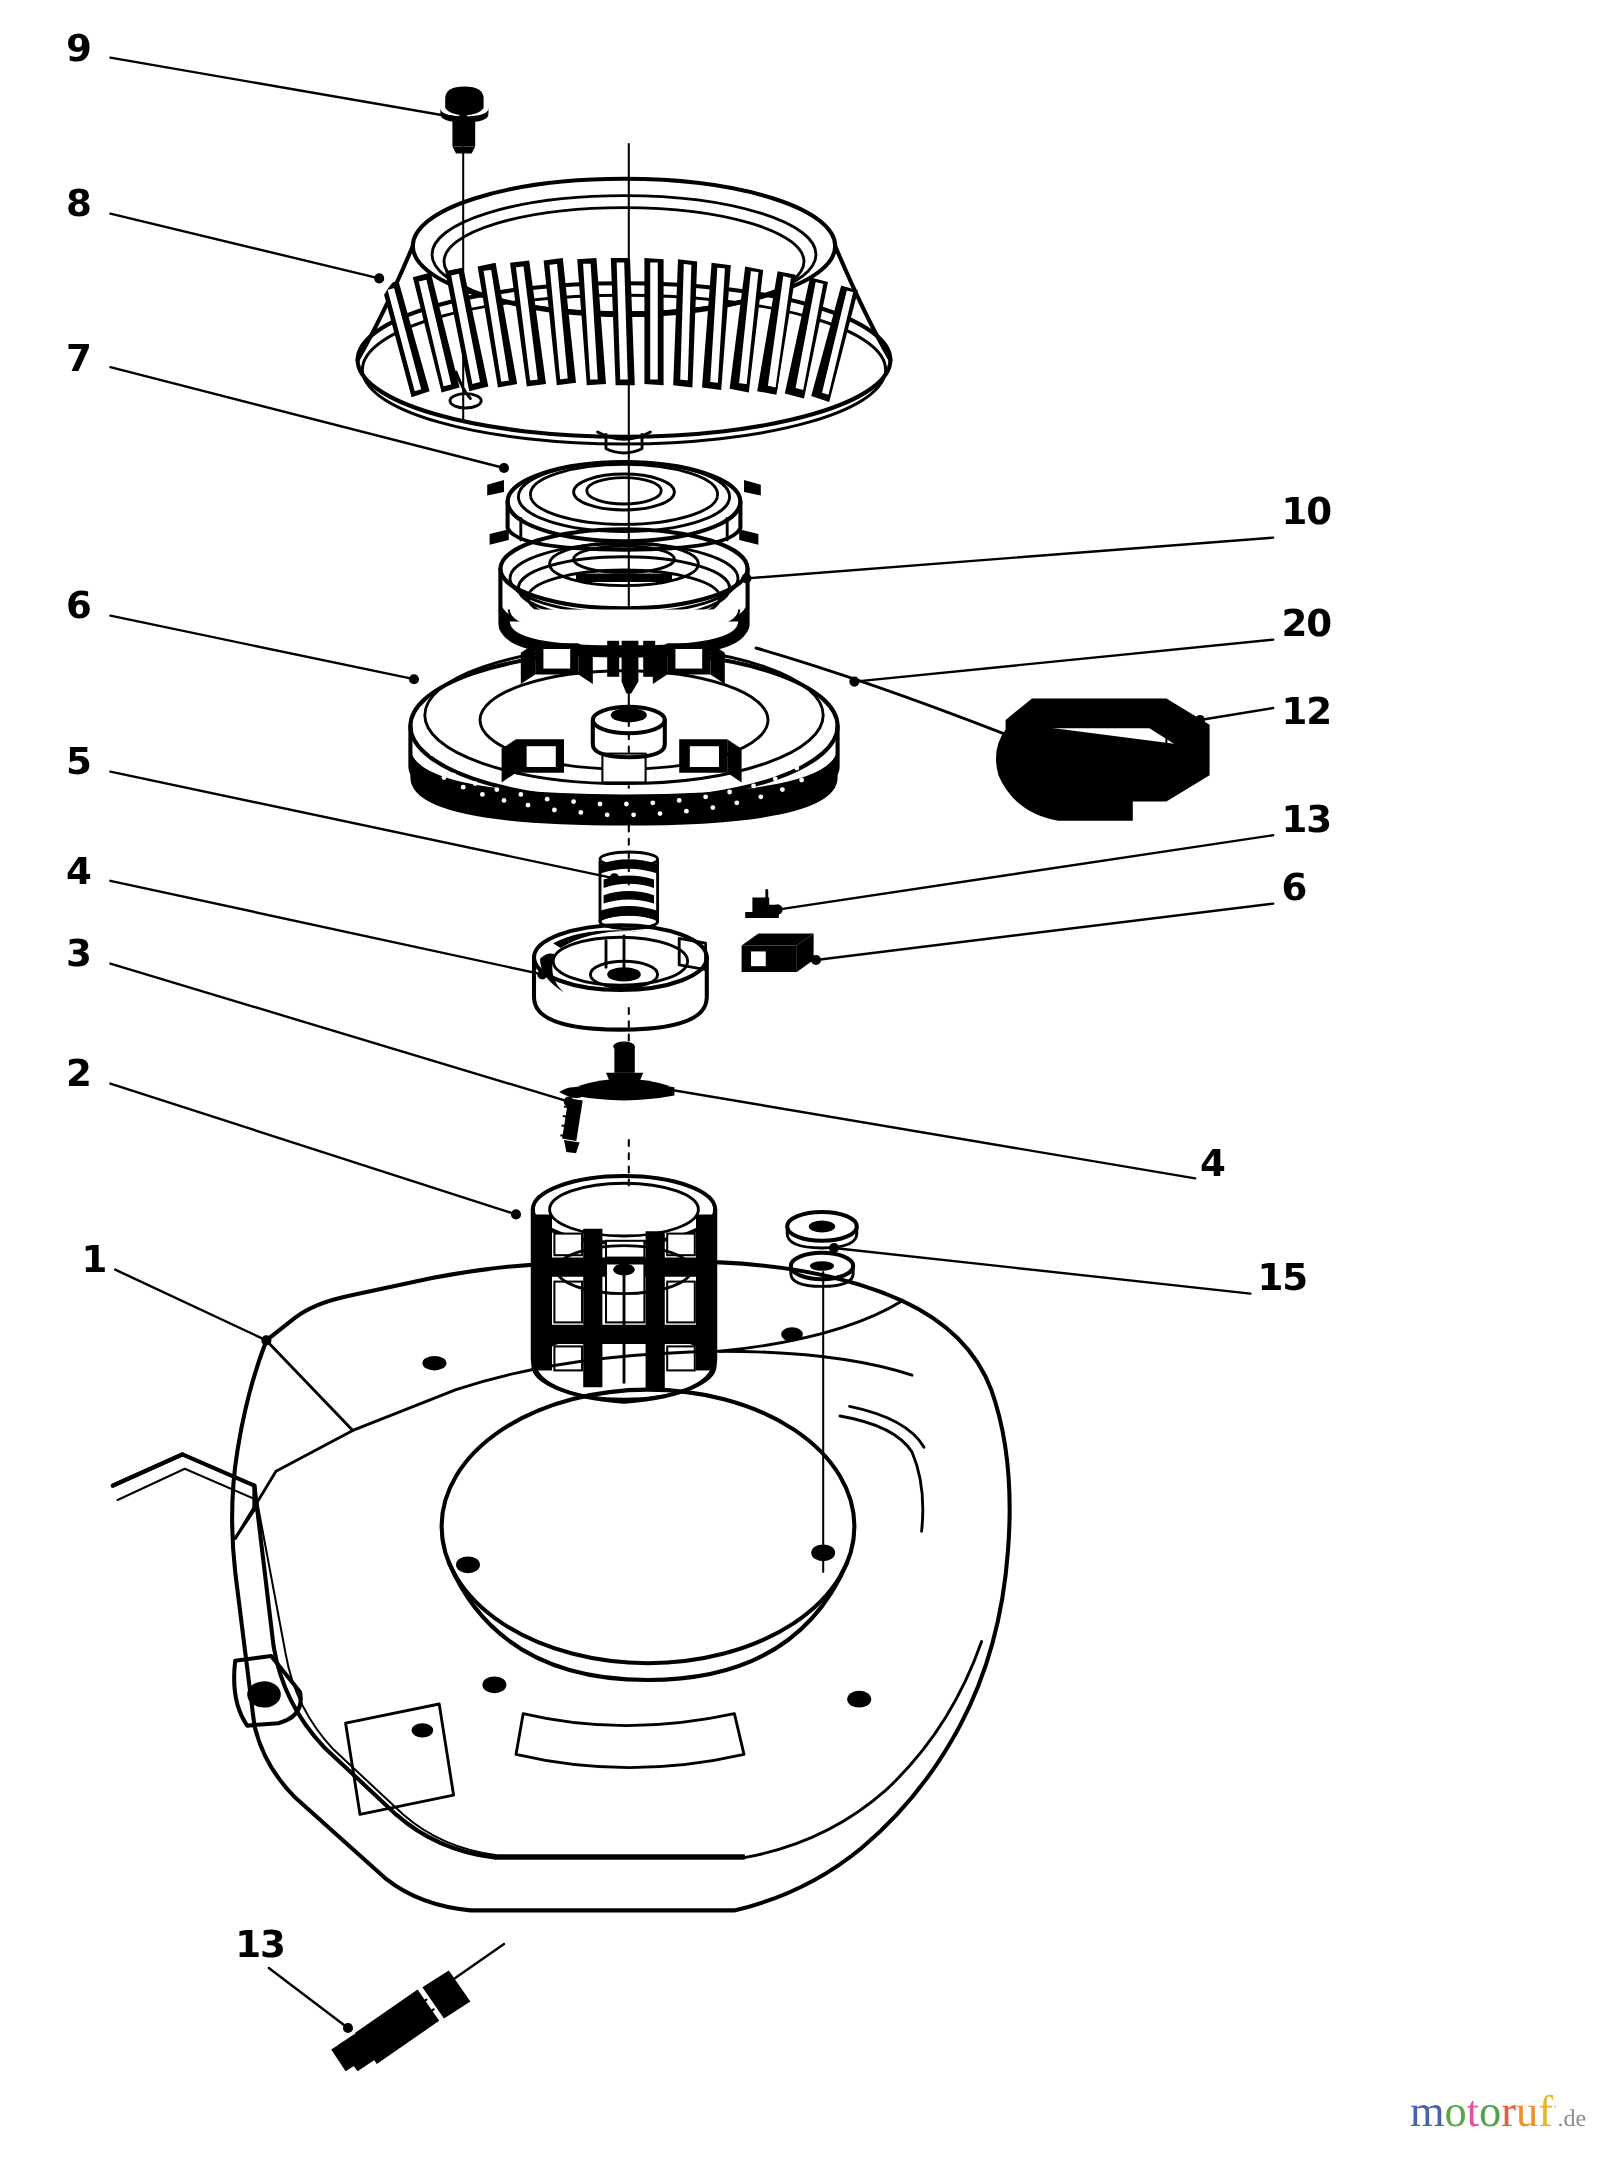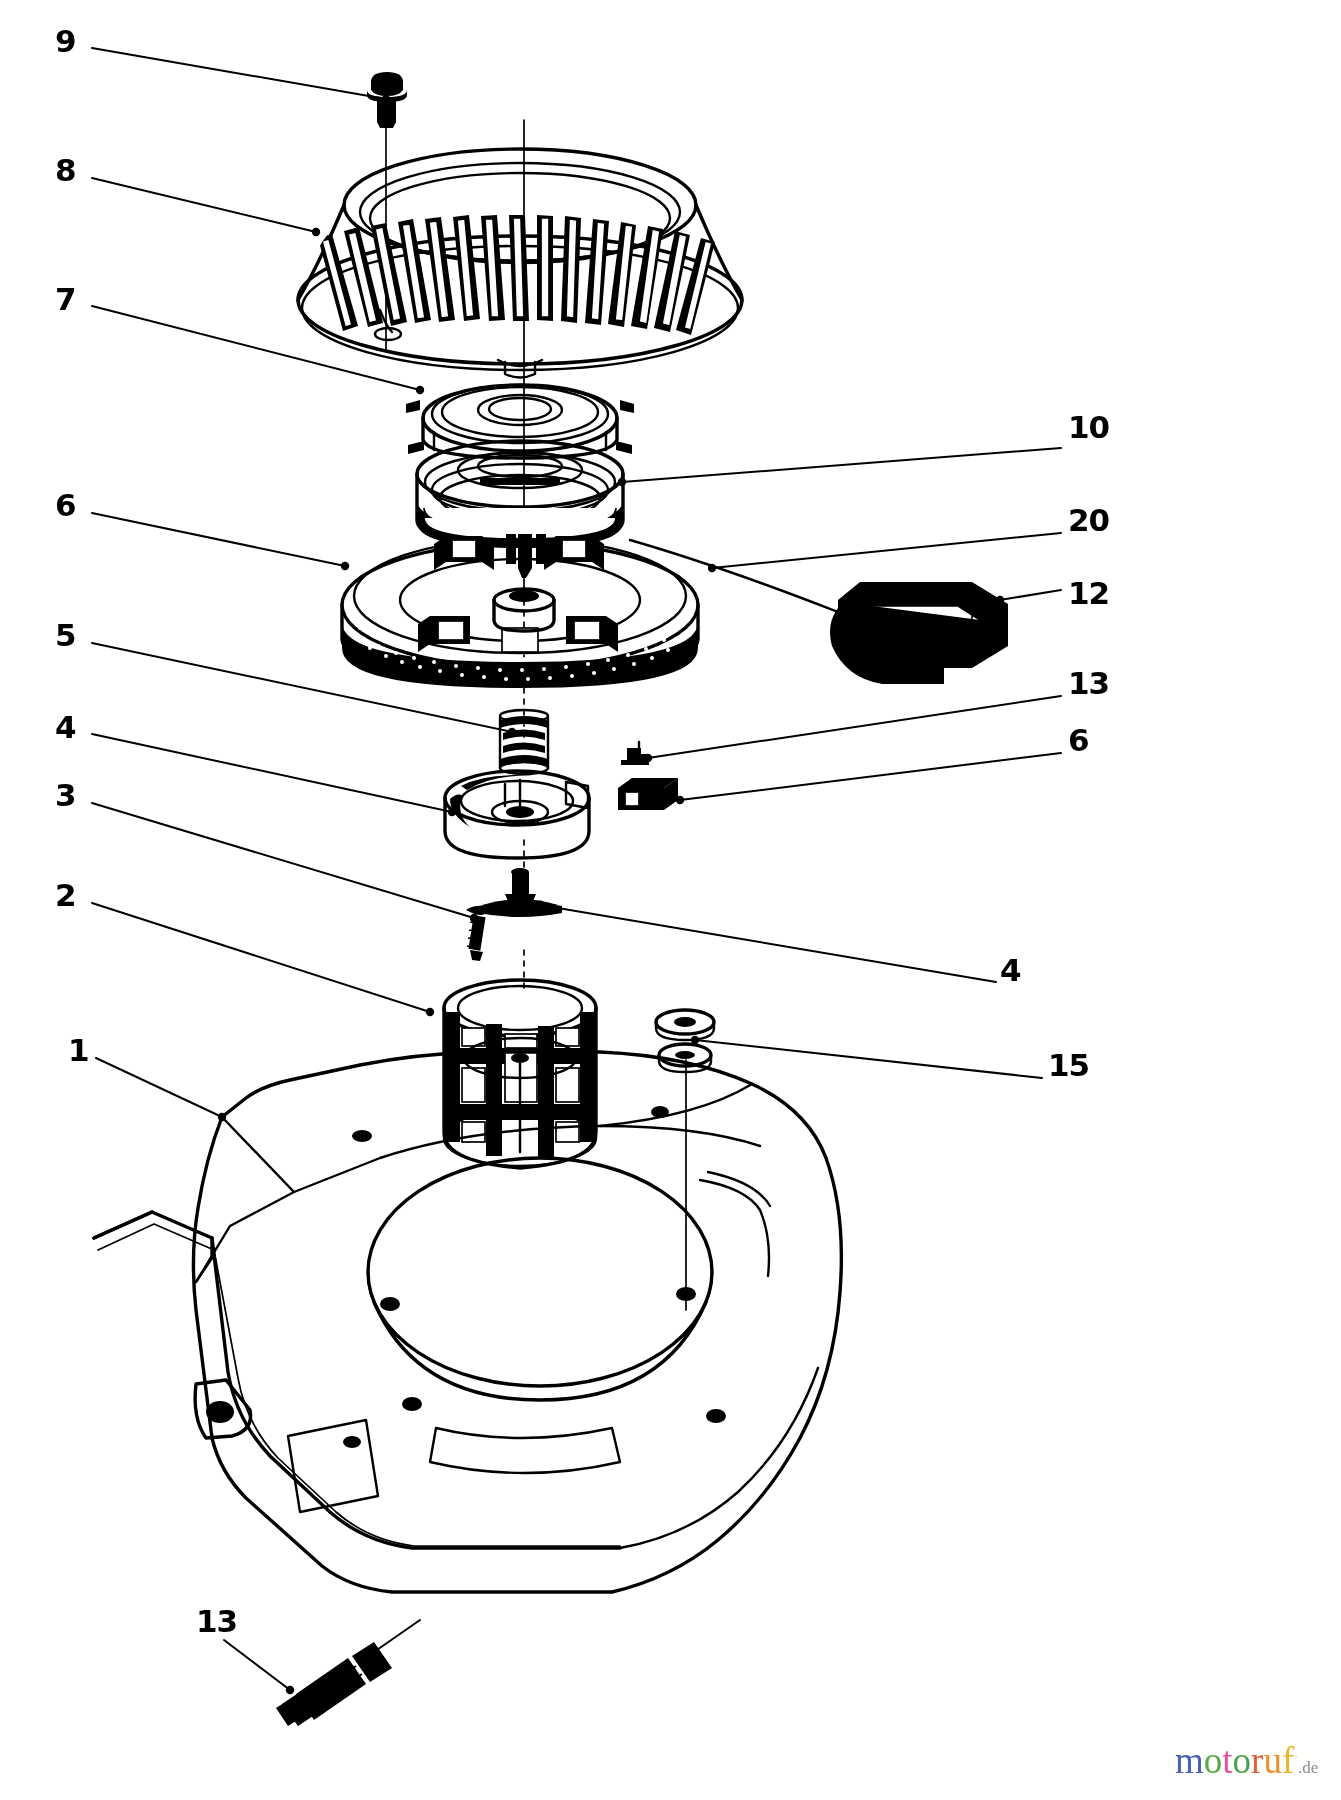--- a/index.html
+++ b/index.html
@@ -42,21 +42,21 @@
     left: 1175px;
     top: 1742px;
     font-family: "Liberation Serif", serif;
     font-size: 37px;
     line-height: 1;
     white-space: nowrap;
     user-select: none;
   }
   #watermark span { display: inline-block; }
   #watermark .suffix {
-    font-size: 17px;
+    font-size: 20px;
     color: #8c8c8c;
     vertical-align: baseline;
   }
   #watermark .tm {
     font-size: 11px;
     color: #c8a93c;
     vertical-align: super;
   }
 </style>
 </head>

